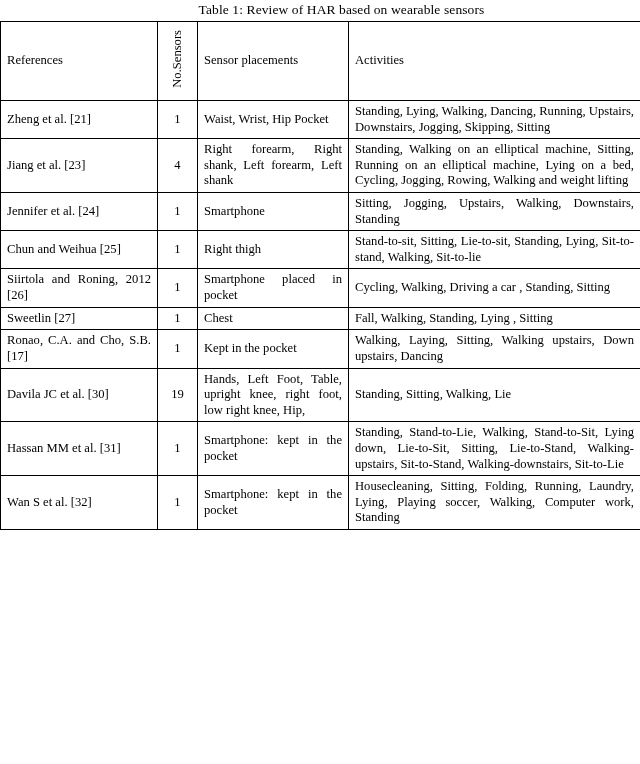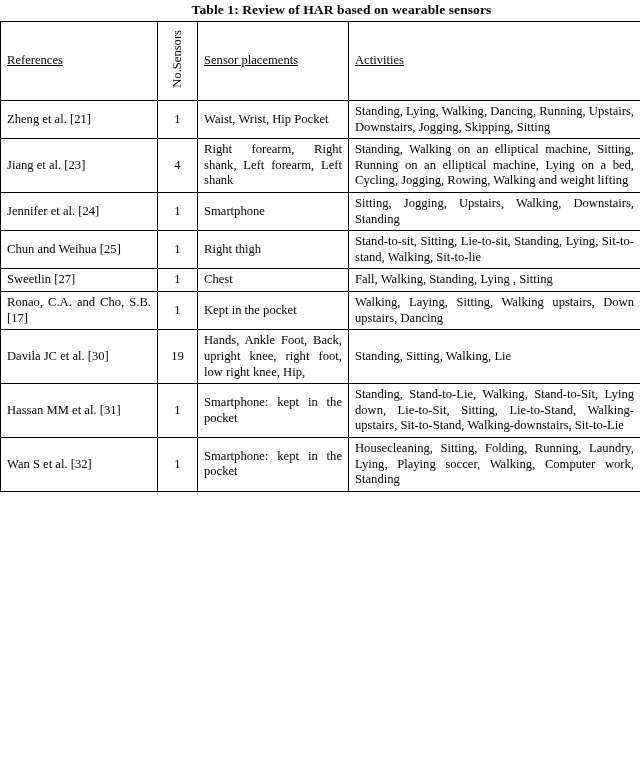--- a/index.html
+++ b/index.html
@@ -7,21 +7,21 @@
     width: 640px;
     height: 764px;
     overflow: hidden;
     background: #ffffff;
     color: #000000;
     font-family: "Liberation Serif", "DejaVu Serif", serif;
   }
   .caption {
     text-align: center;
     font-size: 13.5px;
-    font-weight: bold;
+    font-weight: normal;
     padding: 2px 0 3px 0;
     letter-spacing: 0.1px;
     margin-left: 43px;
   }
   table {
     width: 640px;
     border-collapse: collapse;
     table-layout: fixed;
     font-size: 12.6px;
     line-height: 1.24;
@@ -30,21 +30,20 @@
     border: 1px solid #000000;
     padding: 3px 6px;
     vertical-align: middle;
     font-weight: normal;
     overflow: hidden;
   }
   thead th {
     height: 72px;
     text-align: left;
     vertical-align: middle;
-    text-decoration: underline;
   }
   th.col-num, td.col-num {
     text-align: center;
     padding: 3px 2px;
   }
   td.col-ref, td.col-place, td.col-act {
     text-align: justify;
   }
   .vert {
     writing-mode: vertical-rl;
@@ -103,41 +102,47 @@
     <td class="col-act">Sitting, Jogging, Upstairs, Walking, Downstairs, Standing</td>
   </tr>
 
   <tr>
     <td class="col-ref">Chun and Weihua [25]</td>
     <td class="col-num">1</td>
     <td class="col-place">Right thigh</td>
     <td class="col-act">Stand-to-sit, Sitting, Lie-to-sit, Standing, Lying, Sit-to-stand, Walking, Sit-to-lie</td>
   </tr>
 
+  <tr>
+    <td class="col-ref">Siirtola and Roning, 2012 [26]</td>
+    <td class="col-num">1</td>
+    <td class="col-place">Smartphone placed in pocket</td>
+    <td class="col-act">Cycling, Walking, Driving a car , Standing, Sitting</td>
+  </tr>
 
   <tr>
     <td class="col-ref">Sweetlin [27]</td>
     <td class="col-num">1</td>
     <td class="col-place">Chest</td>
     <td class="col-act">Fall, Walking, Standing, Lying , Sitting</td>
   </tr>
 
 
 
   <tr>
     <td class="col-ref">Ronao, C.A. and Cho, S.B. [17]</td>
     <td class="col-num">1</td>
     <td class="col-place">Kept in the pocket</td>
     <td class="col-act">Walking, Laying, Sitting, Walking upstairs, Down upstairs, Dancing</td>
   </tr>
 
   <tr>
     <td class="col-ref">Davila JC et al. [30]</td>
     <td class="col-num">19</td>
-    <td class="col-place">Hands, Ankle Foot, Back, upright knee, right foot, low right knee, Hip,</td>
+    <td class="col-place">Hands, Left Foot, Table, upright knee, right foot, low right knee, Hip,</td>
     <td class="col-act">Standing, Sitting, Walking, Lie</td>
   </tr>
 
   <tr>
     <td class="col-ref">Hassan MM et al. [31]</td>
     <td class="col-num">1</td>
     <td class="col-place">Smartphone: kept in the pocket</td>
     <td class="col-act">Standing, Stand-to-Lie, Walking, Stand-to-Sit, Lying down, Lie-to-Sit, Sitting, Lie-to-Stand, Walking-upstairs, Sit-to-Stand, Walking-downstairs, Sit-to-Lie</td>
   </tr>
 

